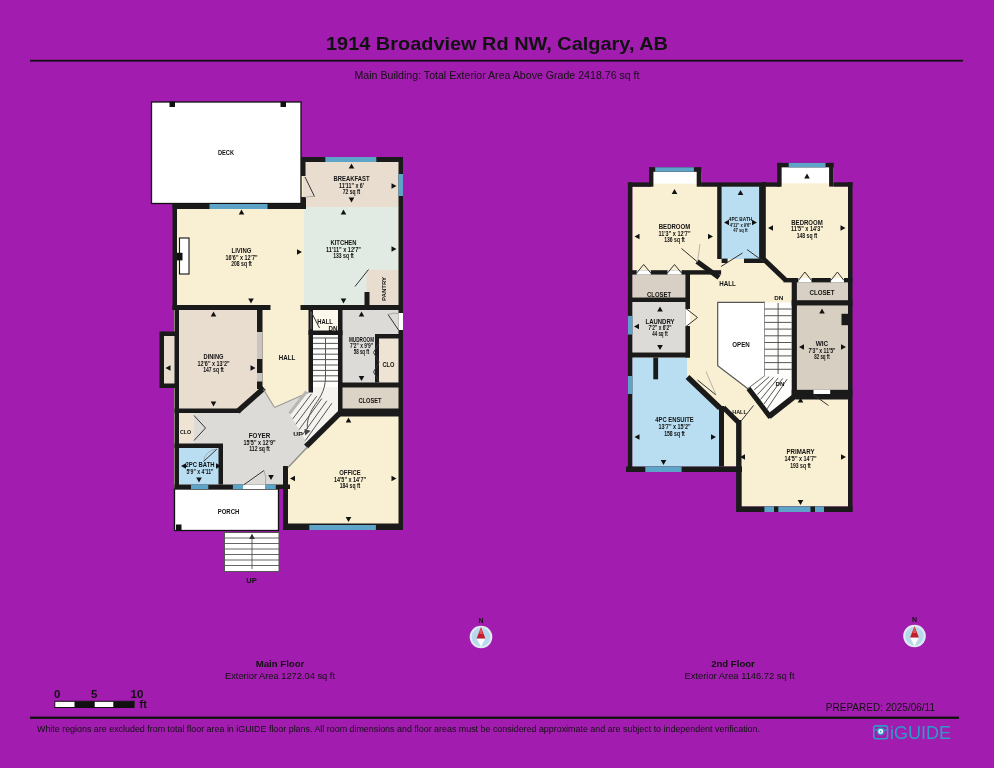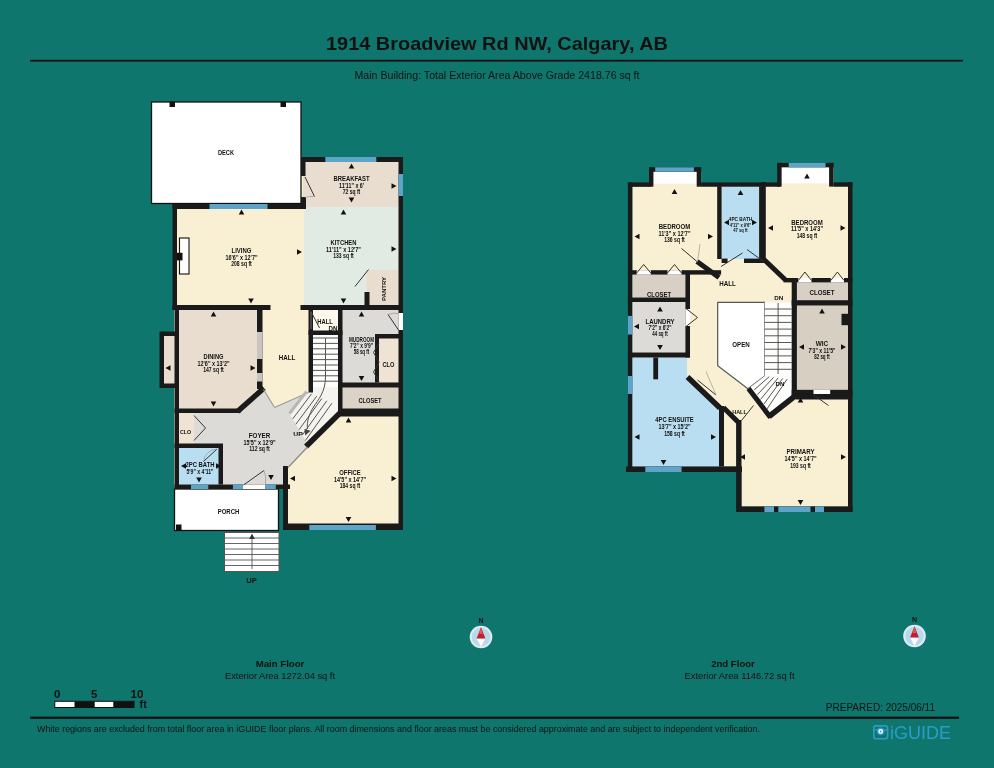--- a/index.html
+++ b/index.html
@@ -1,16 +1,16 @@
 <!DOCTYPE html>
 <html><head>
 <meta charset="utf-8">
 <style>
 html,body{margin:0;padding:0;background:#fff;}
-#page{position:relative;width:994px;height:768px;background:#0f766e;overflow:hidden;font-family:"Liberation Sans",sans-serif;}
+#page{position:relative;width:994px;height:768px;background:#a21caf;overflow:hidden;font-family:"Liberation Sans",sans-serif;}
 svg{position:absolute;left:0;top:0;}
 text{font-family:"Liberation Sans",sans-serif;fill:#111;}
 .rn{font-weight:bold;font-size:7.2px;text-anchor:middle;}
 .rd{font-weight:bold;font-size:6.8px;text-anchor:middle;}
 .rs{font-weight:bold;font-size:6.4px;text-anchor:middle;}
 </style>
 </head>
 <body>
 <div id="page">
 <svg width="994" height="768" viewBox="0 0 994 768">

